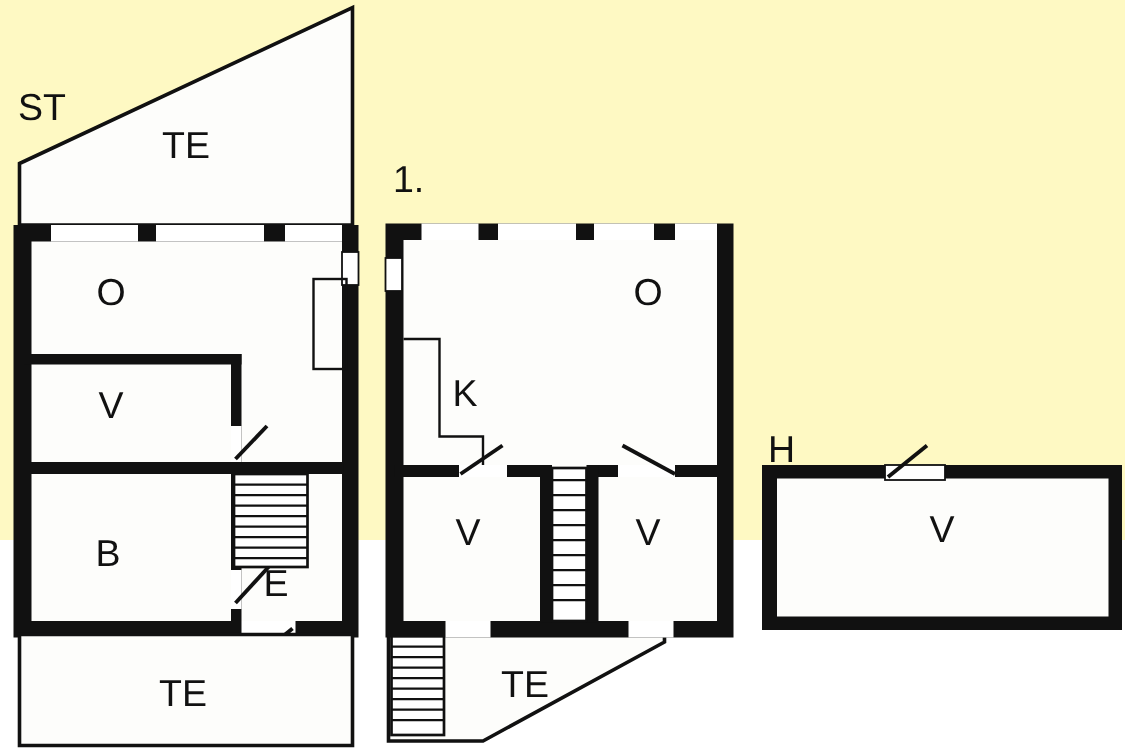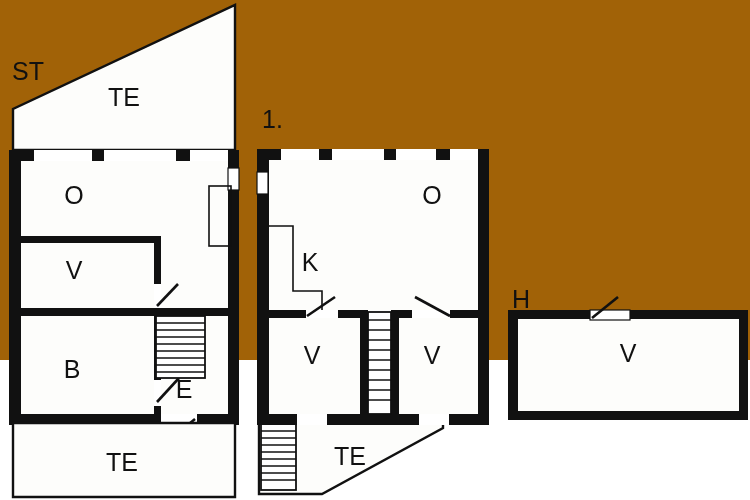--- a/index.html
+++ b/index.html
@@ -10,21 +10,21 @@
   body {
     width: 750px;
     height: 500px;
     font-family: "Liberation Sans", sans-serif;
     overflow: hidden;
   }
   #plan-root {
     position: relative;
     width: 750px;
     height: 360px;
-    background: #a16207;
+    background: #fef9c3;
   }
   svg.floorplan {
     display: block;
     width: 750px;
     height: 500px;
   }
   .room-label {
     font-family: "Liberation Sans", sans-serif;
     font-size: 25px;
     fill: #111111;

